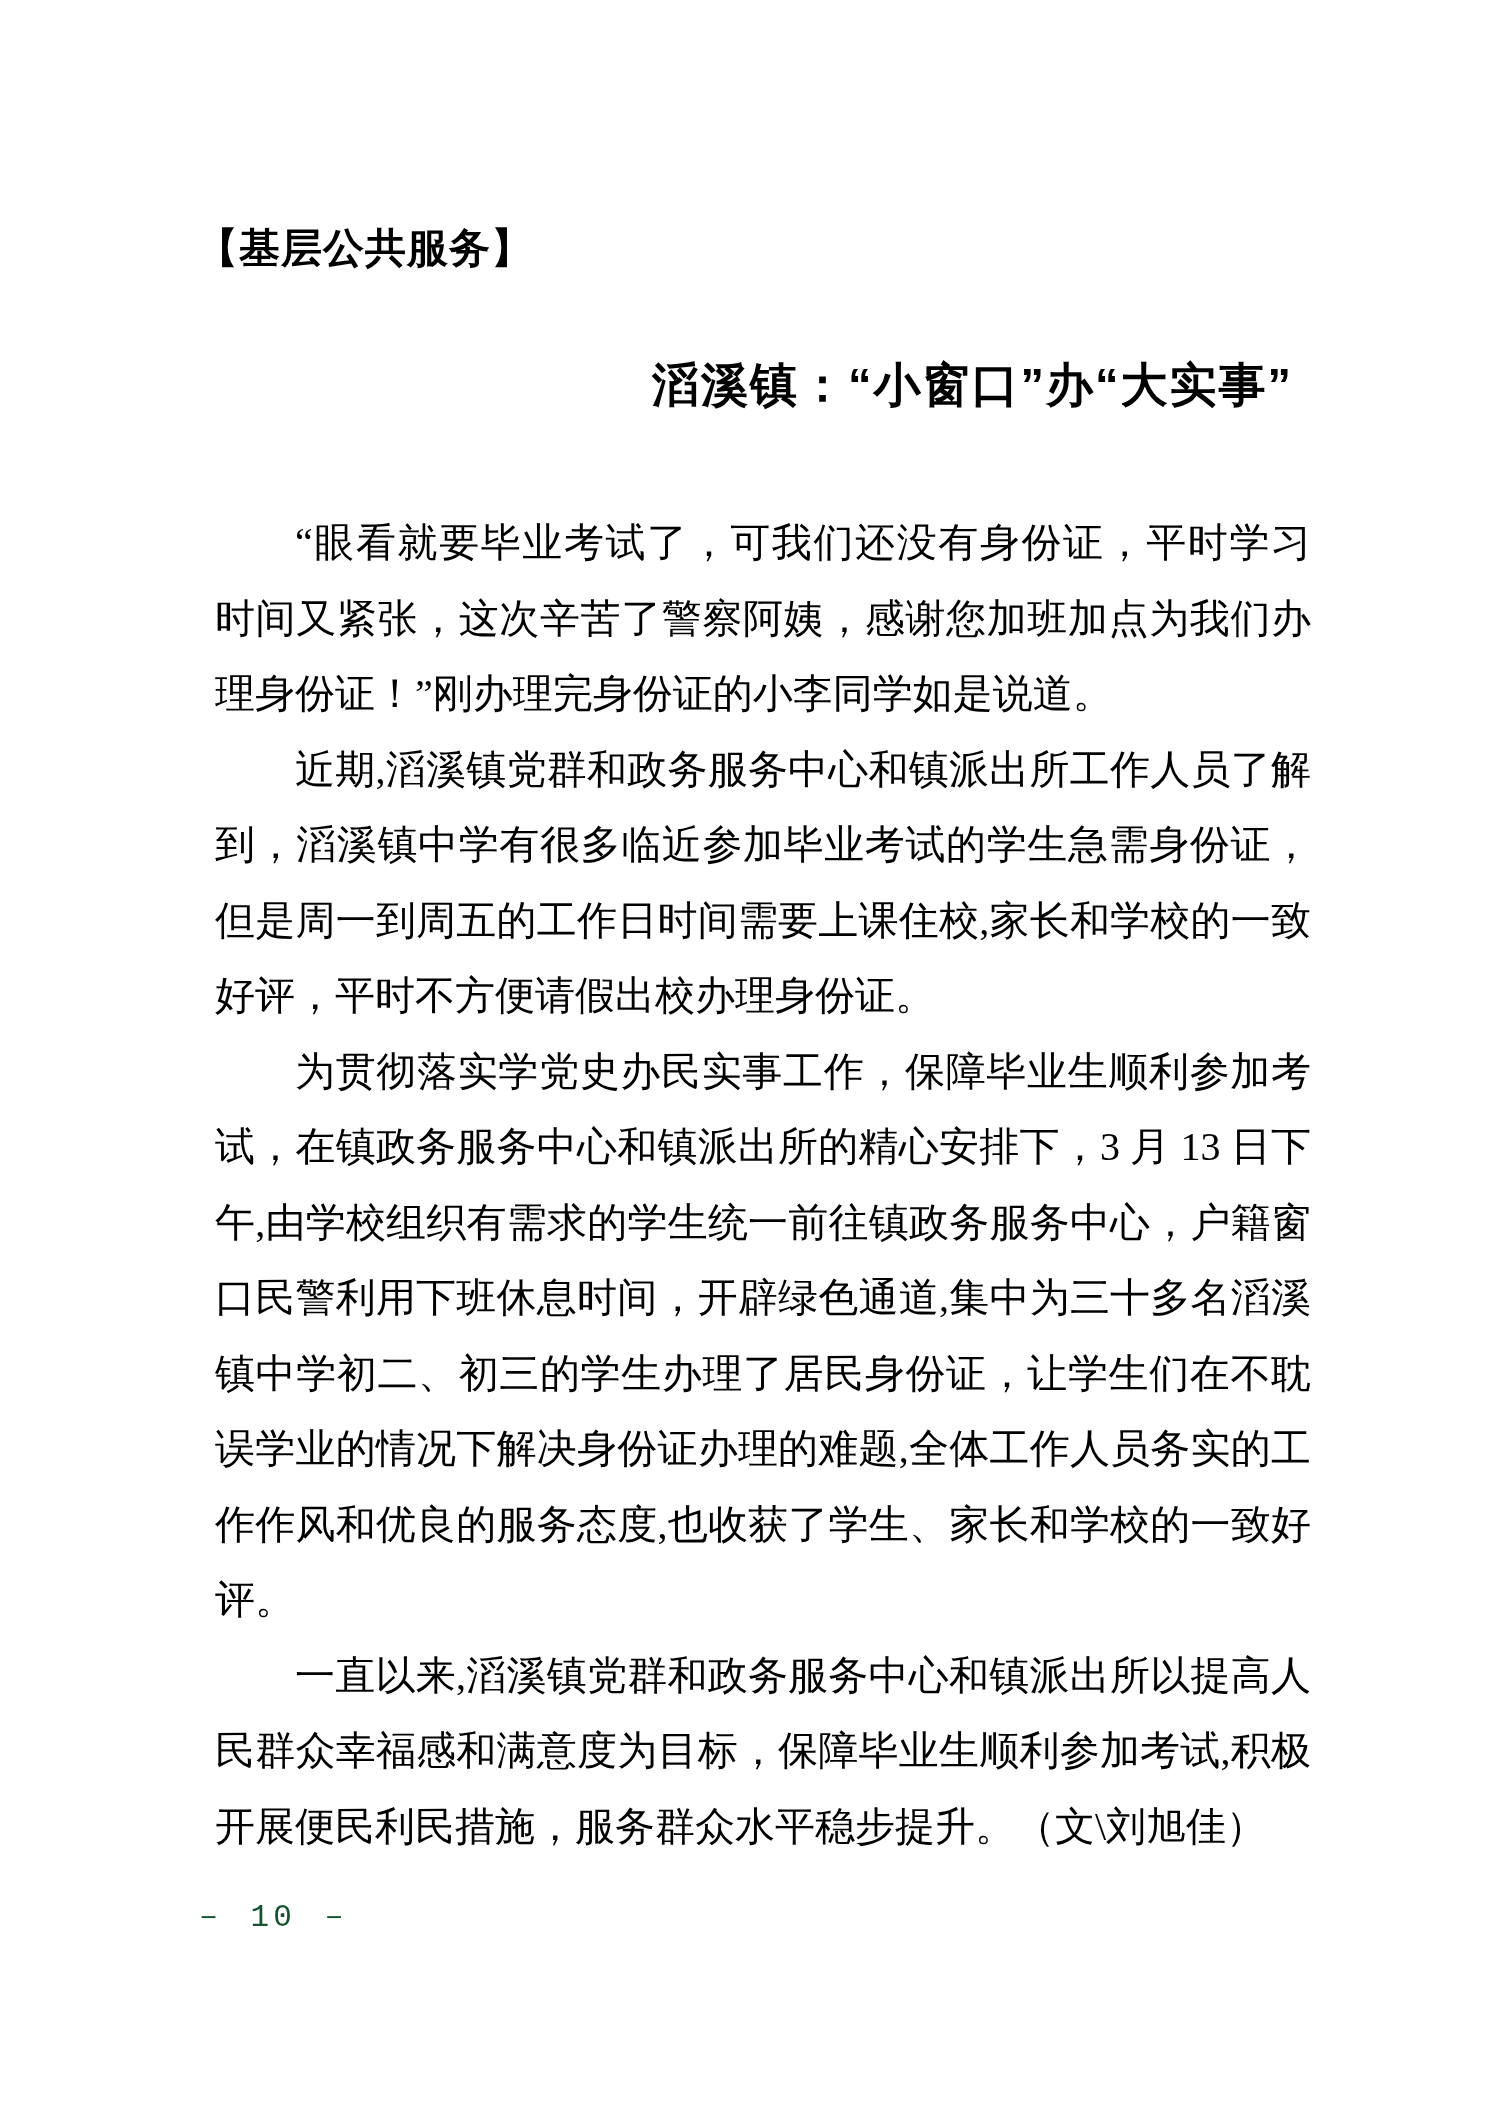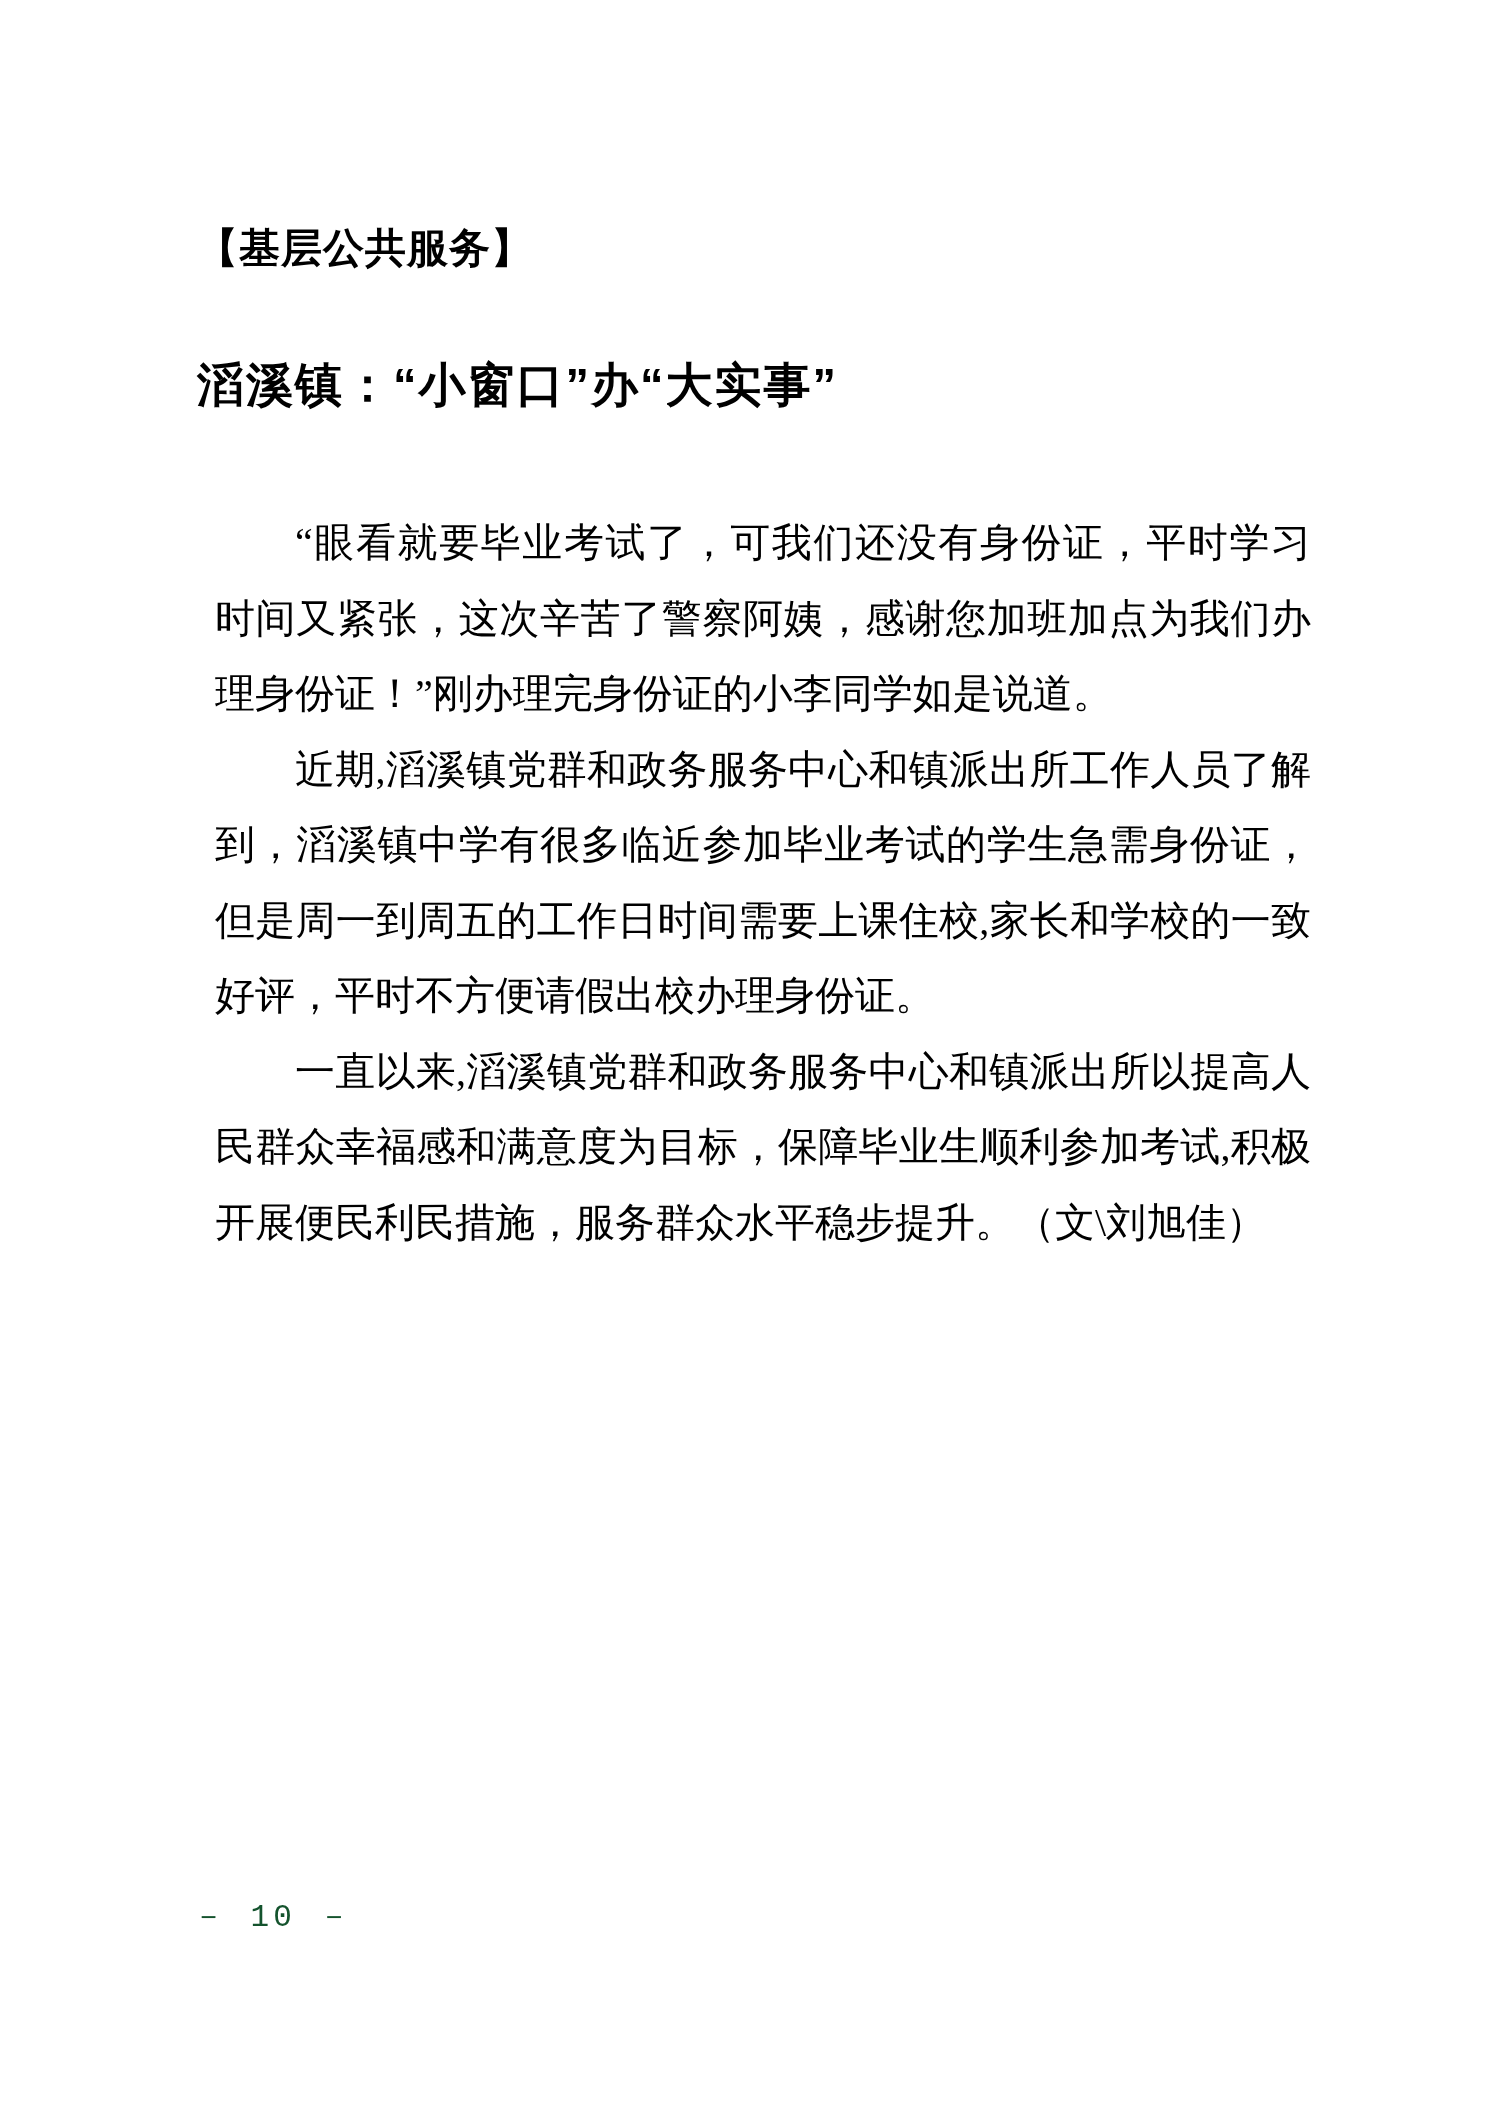--- a/index.html
+++ b/index.html
@@ -26,21 +26,21 @@
     line-height: 1.2;
     letter-spacing: 1px;
     color: #000000;
     white-space: nowrap;
   }
   .doc-title {
     position: absolute;
     left: 197px;
     width: 1096px;
     top: 356px;
-    text-align: left;
+    text-align: right;
     font-family: "Liberation Sans", "DejaVu Sans", sans-serif;
     font-weight: 700;
     font-size: 47px;
     line-height: 1.25;
     letter-spacing: 2px;
     color: #000000;
     white-space: nowrap;
   }
   .body-text {
     position: absolute;
@@ -77,18 +77,19 @@
 
 <div class="page">
 
   <div class="section-header">【基层公共服务】</div>
 
   <div class="doc-title">滔溪镇：“小窗口”办“大实事”</div>
 
   <div class="body-text">
     <p>“眼看就要毕业考试了，可我们还没有身份证，平时学习时间又紧张，这次辛苦了警察阿姨，感谢您加班加点为我们办理身份证！”刚办理完身份证的小李同学如是说道。</p>
     <p>近期,滔溪镇党群和政务服务中心和镇派出所工作人员了解到，滔溪镇中学有很多临近参加毕业考试的学生急需身份证，但是周一到周五的工作日时间需要上课住校,家长和学校的一致好评，平时不方便请假出校办理身份证。</p>
+    <p>为贯彻落实学党史办民实事工作，保障毕业生顺利参加考试，在镇政务服务中心和镇派出所的精心安排下，3 月 13 日下午,由学校组织有需求的学生统一前往镇政务服务中心，户籍窗口民警利用下班休息时间，开辟绿色通道,集中为三十多名滔溪镇中学初二、初三的学生办理了居民身份证，让学生们在不耽误学业的情况下解决身份证办理的难题,全体工作人员务实的工作作风和优良的服务态度,也收获了学生、家长和学校的一致好评。</p>
     <p>一直以来,滔溪镇党群和政务服务中心和镇派出所以提高人民群众幸福感和满意度为目标，保障毕业生顺利参加考试,积极开展便民利民措施，服务群众水平稳步提升。（文\刘旭佳）</p>
   </div>
 
   <div class="page-number">－ 10 －</div>
 
 </div>
 
 </body></html>

